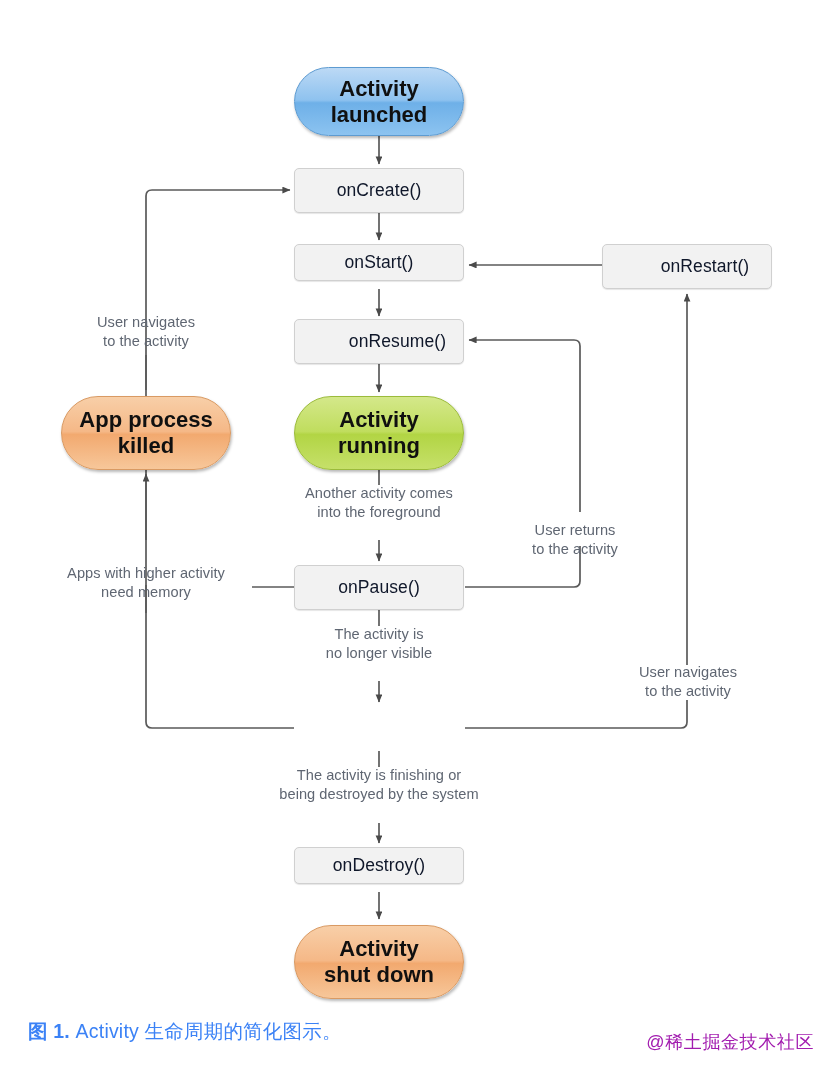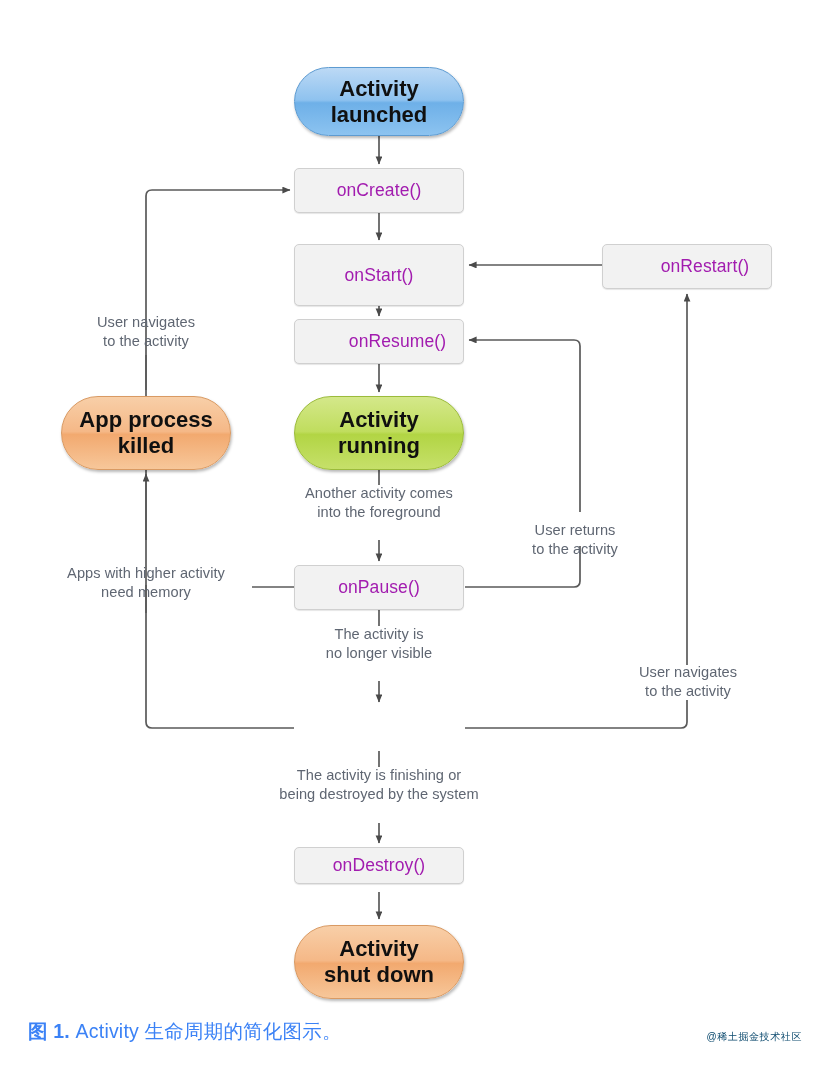--- a/index.html
+++ b/index.html
@@ -31,21 +31,21 @@
     display: flex;
     align-items: center;
     justify-content: center;
     text-align: center;
     line-height: 1.18;
   }
   .node-callback {
     background: #f2f2f2;
     border: 1px solid #d0d0d0;
     border-radius: 5px;
-    color: #a21caf;
+    color: #0f172a;
     font-size: 17.5px;
     letter-spacing: 0.1px;
     box-shadow: 0 1px 1px rgba(0,0,0,0.10);
   }
   .node-state {
     border-radius: 40px;
     font-size: 22px;
     font-weight: bold;
     color: #101010;
     box-shadow: 1px 2px 3px rgba(0,0,0,0.28);
@@ -82,24 +82,24 @@
     top: 1018px;
     font-size: 19.5px;
     color: #3b82f6;
     letter-spacing: 0.2px;
   }
   #caption .caption-num {
     font-weight: bold;
   }
   #watermark {
     position: absolute;
-    right: 20px;
+    right: 8px;
     top: 1030px;
-    font-size: 10px;
-    color: #0c4a6e;
+    font-size: 18px;
+    color: #a21caf;
     letter-spacing: 0.6px;
   }
 </style>
 </head>
 <body>
 
 <div id="page">
 
   <svg id="diagram-svg" viewBox="0 0 822 1010">
     <defs>
@@ -148,21 +148,21 @@
 
   <div class="node node-state state-launched" style="left:294px; top:67px; width:170px; height:69px;">
     <span class="node-state-text">Activity
 launched</span>
   </div>
 
   <div class="node node-callback" style="left:294px; top:168px; width:170px; height:45px;">
     <span>onCreate()</span>
   </div>
 
-  <div class="node node-callback" style="left:294px; top:244px; width:170px; height:62px;">
+  <div class="node node-callback" style="left:294px; top:244px; width:170px; height:37px;">
     <span>onStart()</span>
   </div>
 
   <div class="node node-callback" style="left:294px; top:319px; width:170px; height:45px;padding-left:37px;">
     <span>onResume()</span>
   </div>
 
   <div class="node node-state state-running" style="left:294px; top:396px; width:170px; height:74px;">
     <span class="node-state-text">Activity
 running</span>

